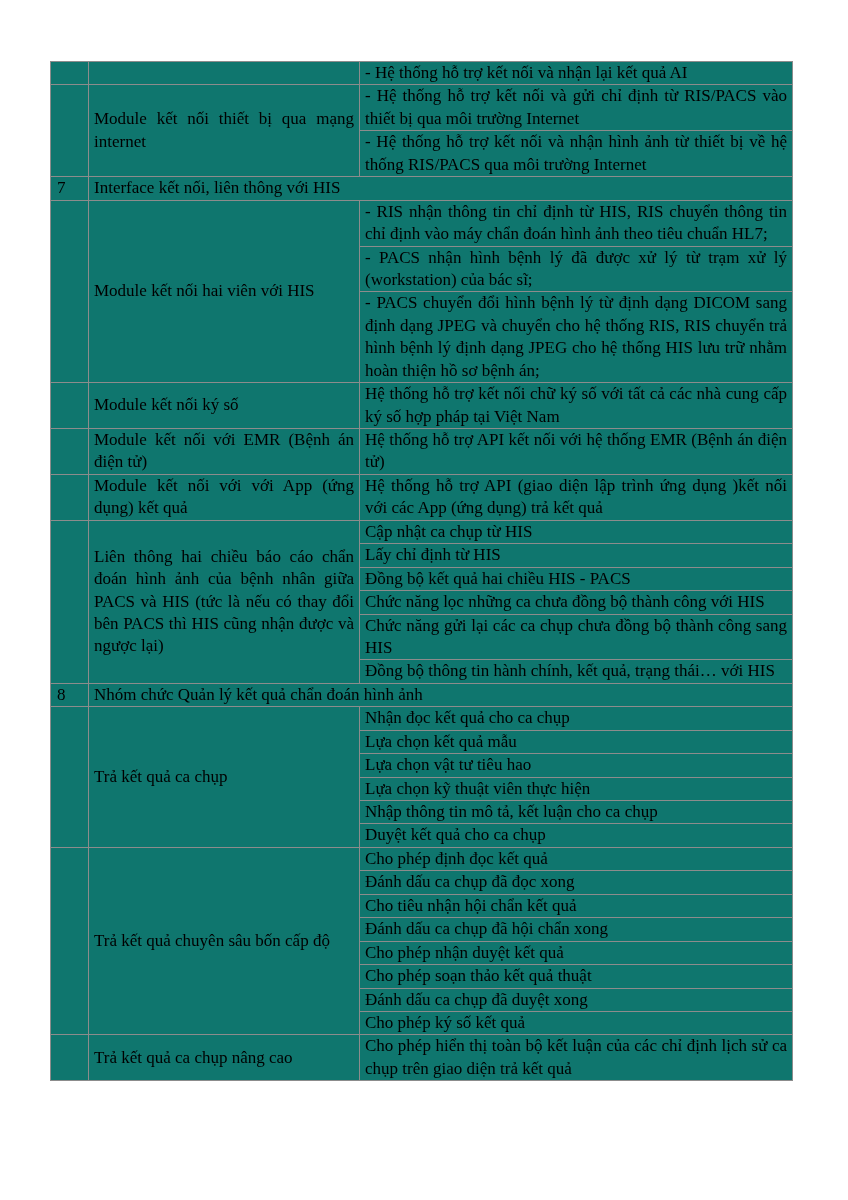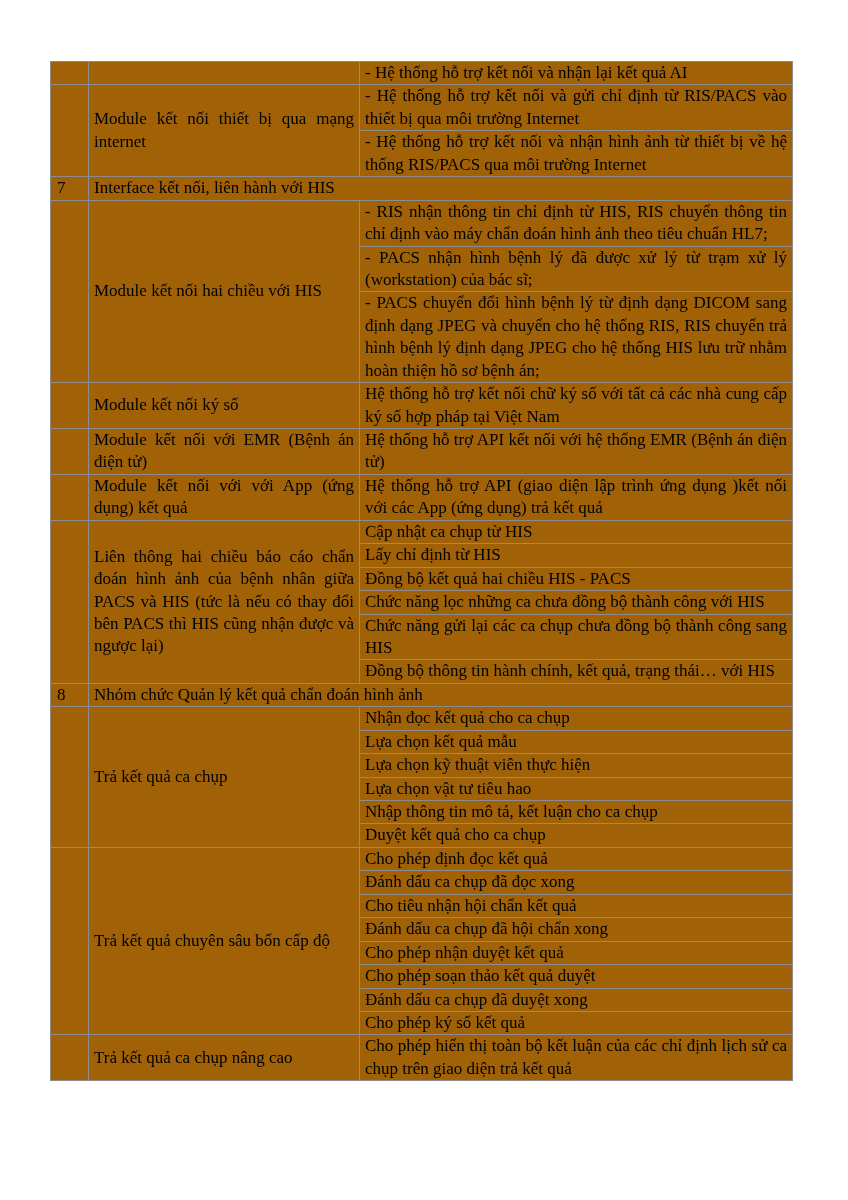--- a/index.html
+++ b/index.html
@@ -13,21 +13,21 @@
     font-size: 17px;
     line-height: 1.32;
     position: relative;
     overflow: hidden;
   }
   .doc-table {
     position: absolute;
     left: 50px; top: 61px;
     width: 743px;
     border: 1px solid var(--bc);
-    background: #a16207;
+    background: #0f766e;
   }
   .trow { display: flex; align-items: stretch; border-top: 1px solid var(--bc); }
   .trow:first-child { border-top: 0; }
   .c-num {
     flex: 0 0 38px;
     border-right: 1px solid var(--bc);
     padding: 0 2px 0 6px;
     display: flex; align-items: center;
   }
   .c-mod {
@@ -65,26 +65,26 @@
       <div class="c-mod">
         <div class="mod-text">Module kết nối thiết bị qua mạng internet</div>
       </div>
       <div class="c-desc">
         <div class="d-item">- Hệ thống hỗ trợ kết nối và gửi chỉ định từ RIS/PACS vào thiết bị qua môi trường Internet</div>
         <div class="d-item">- Hệ thống hỗ trợ kết nối và nhận hình ảnh từ thiết bị về hệ thống RIS/PACS qua môi trường Internet</div>
       </div>
     </div>
     <div class="trow">
       <div class="c-num">7</div>
-      <div class="c-section">Interface kết nối, liên hành với HIS</div>
+      <div class="c-section">Interface kết nối, liên thông với HIS</div>
     </div>
     <div class="trow">
       <div class="c-num"></div>
       <div class="c-mod">
-        <div class="mod-text">Module kết nối hai chiều với HIS</div>
+        <div class="mod-text">Module kết nối hai viên với HIS</div>
       </div>
       <div class="c-desc">
         <div class="d-item">- RIS nhận thông tin chỉ định từ HIS, RIS chuyển thông tin chỉ định vào máy chẩn đoán hình ảnh theo tiêu chuẩn HL7;</div>
         <div class="d-item">- PACS nhận hình bệnh lý đã được xử lý từ trạm xử lý (workstation) của bác sĩ;</div>
         <div class="d-item">- PACS chuyển đổi hình bệnh lý từ định dạng DICOM sang định dạng JPEG và chuyển cho hệ thống RIS, RIS chuyển trả hình bệnh lý định dạng JPEG cho hệ thống HIS lưu trữ nhằm hoàn thiện hồ sơ bệnh án;</div>
       </div>
     </div>
     <div class="trow">
       <div class="c-num"></div>
       <div class="c-mod">
@@ -131,38 +131,38 @@
       <div class="c-section">Nhóm chức Quản lý kết quả chẩn đoán hình ảnh</div>
     </div>
     <div class="trow">
       <div class="c-num"></div>
       <div class="c-mod">
         <div class="mod-text">Trả kết quả ca chụp</div>
       </div>
       <div class="c-desc">
         <div class="d-item">Nhận đọc kết quả cho ca chụp</div>
         <div class="d-item">Lựa chọn kết quả mẫu</div>
+        <div class="d-item">Lựa chọn vật tư tiêu hao</div>
         <div class="d-item">Lựa chọn kỹ thuật viên thực hiện</div>
-        <div class="d-item">Lựa chọn vật tư tiêu hao</div>
         <div class="d-item">Nhập thông tin mô tả, kết luận cho ca chụp</div>
         <div class="d-item">Duyệt kết quả cho ca chụp</div>
       </div>
     </div>
     <div class="trow">
       <div class="c-num"></div>
       <div class="c-mod">
         <div class="mod-text">Trả kết quả chuyên sâu bốn cấp độ</div>
       </div>
       <div class="c-desc">
         <div class="d-item">Cho phép định đọc kết quả</div>
         <div class="d-item">Đánh dấu ca chụp đã đọc xong</div>
         <div class="d-item">Cho tiêu nhận hội chẩn kết quả</div>
         <div class="d-item">Đánh dấu ca chụp đã hội chẩn xong</div>
         <div class="d-item">Cho phép nhận duyệt kết quả</div>
-        <div class="d-item">Cho phép soạn thảo kết quả duyệt</div>
+        <div class="d-item">Cho phép soạn thảo kết quả thuật</div>
         <div class="d-item">Đánh dấu ca chụp đã duyệt xong</div>
         <div class="d-item">Cho phép ký số kết quả</div>
       </div>
     </div>
     <div class="trow">
       <div class="c-num"></div>
       <div class="c-mod">
         <div class="mod-text">Trả kết quả ca chụp nâng cao</div>
       </div>
       <div class="c-desc">

